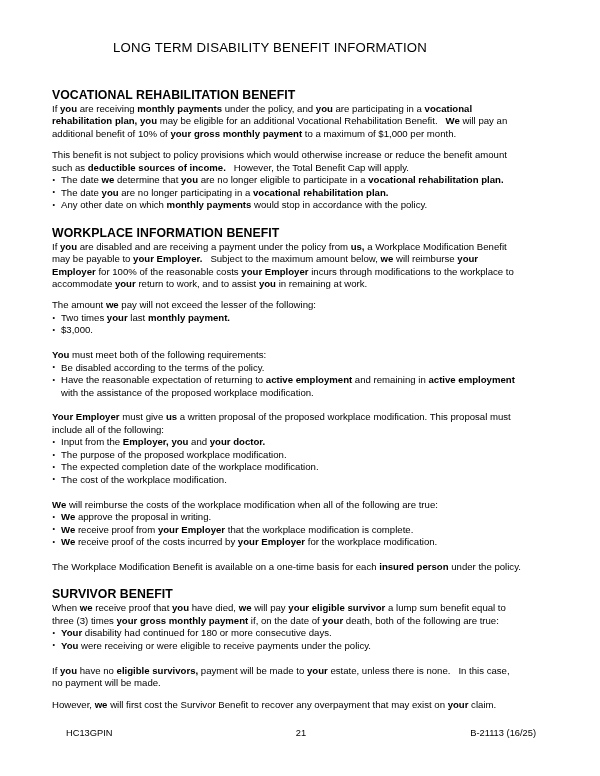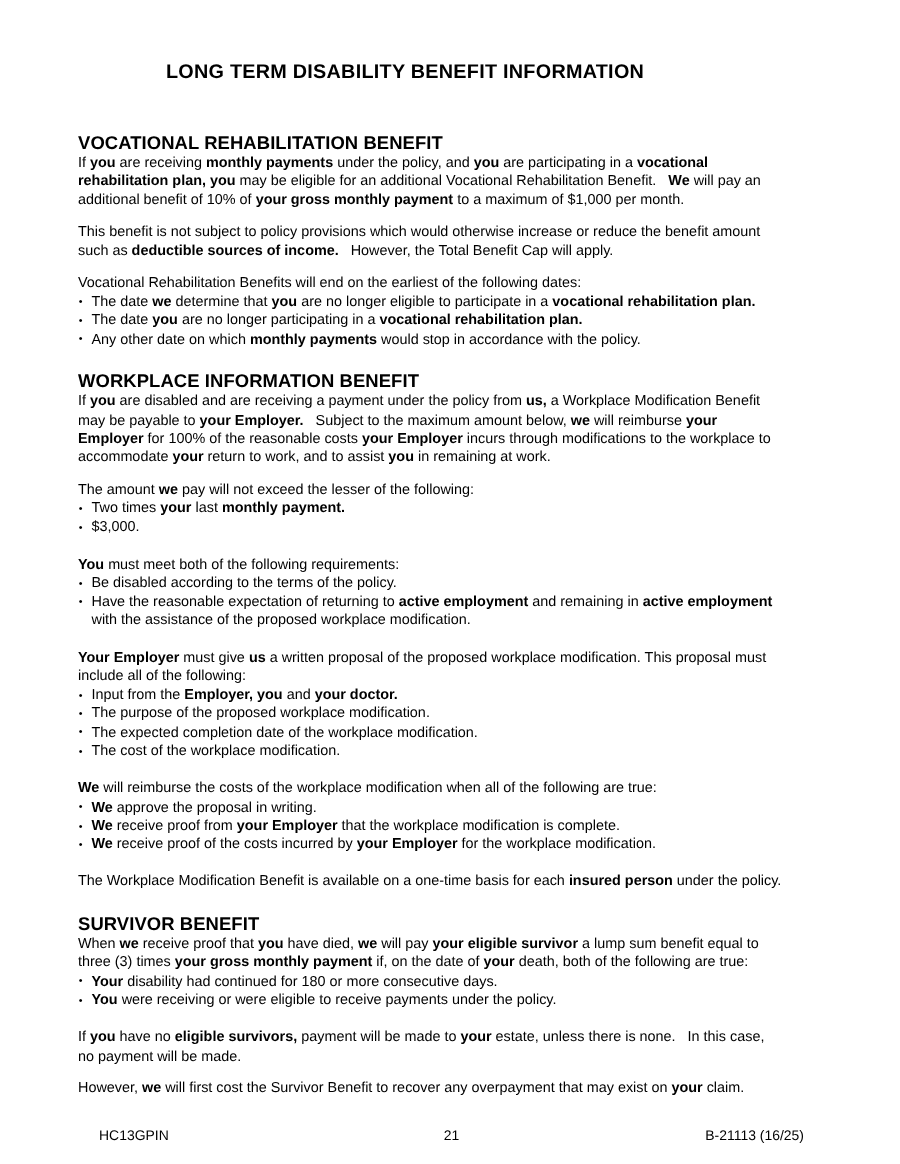--- a/index.html
+++ b/index.html
@@ -22,21 +22,21 @@
     background: #ffffff;
     overflow: hidden;
   }
   .doc-title {
     position: absolute;
     top: 40px;
     left: 0;
     width: 540px;
     text-align: center;
     font-size: 13.2px;
-    font-weight: bold;
+    font-weight: normal;
     letter-spacing: 0.18px;
   }
   .content {
     position: absolute;
     top: 88px;
     left: 52px;
     width: 470px;
   }
   h2.section-heading {
     font-size: 12.3px;
@@ -81,21 +81,20 @@
   .spacer-blank { height: 12.45px; }
   .footer {
     position: absolute;
     left: 66px;
     top: 728px;
     width: 470px;
     font-size: 9.3px;
     display: flex;
     justify-content: space-between;
     align-items: baseline;
-    margin-top: 24px;
   }
   .footer .center {
     position: absolute;
     left: 0;
     width: 470px;
     text-align: center;
   }
   .footer .left { text-align: left; }
   .footer .right { text-align: right; margin-left: auto; }
 </style>
@@ -108,21 +107,20 @@
 
   <div class="content">
 
     <div class="section">
       <h2 class="section-heading">VOCATIONAL REHABILITATION BENEFIT</h2>
 
       <p class="para"><span>If </span><b>you</b><span> are receiving </span><b>monthly payments</b><span> under the policy, and </span><b>you</b><span> are participating in a </span><b>vocational rehabilitation plan, you</b><span> may be eligible for an additional Vocational Rehabilitation Benefit.&nbsp;&nbsp; </span><b>We</b><span> will pay an additional benefit of 10% of </span><b>your gross monthly payment</b><span> to a maximum of $1,000 per month.</span></p>
 
       <p class="para"><span>This benefit is not subject to policy provisions which would otherwise increase or reduce the benefit amount such as </span><b>deductible sources of income.</b><span>&nbsp;&nbsp; However, the Total Benefit Cap will apply.</span></p>
 
-      <p class="para"><span>Vocational Rehabilitation Benefits will end on the earliest of the following dates:</span></p>
 
       <ul class="bullets">
         <li><span>The date </span><b>we</b><span> determine that </span><b>you</b><span> are no longer eligible to participate in a </span><b>vocational rehabilitation plan.</b></li>
         <li><span>The date </span><b>you</b><span> are no longer participating in a </span><b>vocational rehabilitation plan.</b></li>
         <li><span>Any other date on which </span><b>monthly payments</b><span> would stop in accordance with the policy.</span></li>
       </ul>
     </div>
 
     <div class="section">
       <h2 class="section-heading">WORKPLACE INFORMATION BENEFIT</h2>

